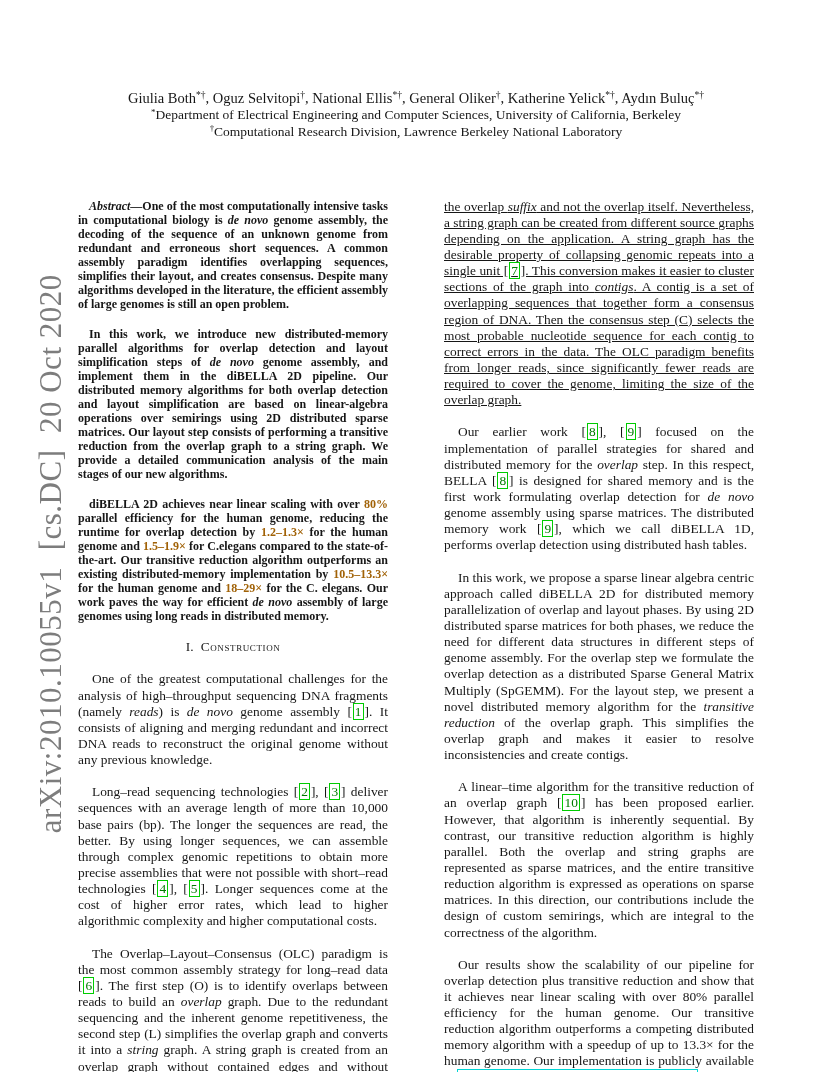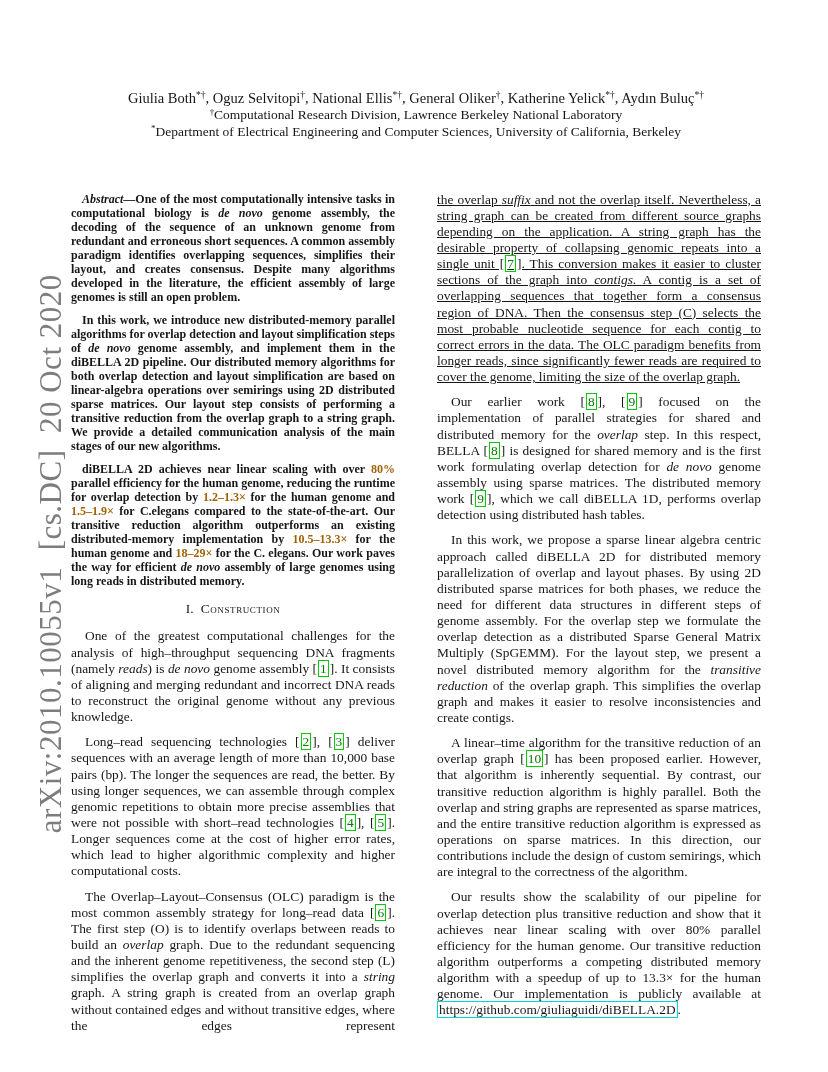--- a/index.html
+++ b/index.html
@@ -16,21 +16,21 @@
   }
   .content{padding:72px 58px 0 62px;}
   h1.title{
     font-weight:400;font-size:32px;line-height:1.18;text-align:center;
     margin:0 28px;color:#111;
   }
   .authors{text-align:center;margin-top:17px;font-size:14.5px;line-height:1.25;}
   .affil{text-align:center;font-size:13.5px;line-height:1.24;}
   .columns{display:flex;gap:24px;margin-top:42px;}
   .col{flex:1 1 0;min-width:0;}
-  p{margin:9px;text-align:justify;}
+  p{margin:16px;text-align:justify;}
   p.abstract{font-weight:700;font-size:12px;line-height:1.17;text-indent:11px;}
   p.body{font-size:13.4px;line-height:1.205;text-indent:14px;}
   p.noindent{text-indent:0;text-decoration:underline;}
   p.fulljust{text-align-last:justify;}
   h2.heading{
     font-size:13.4px;font-weight:400;text-align:center;
     margin:13px 0 11px;letter-spacing:.2px;
   }
   .sc{font-variant:small-caps;letter-spacing:.6px;}
   .i{font-style:italic;}
@@ -49,22 +49,22 @@
 </style>
 </head>
 <body>
 
 <div class="watermark">
   <span>arXiv:2010.10055v1  [cs.DC]  20 Oct 2020</span>
 </div>
 
 <div class="content">
   <div class="authors"><span>Giulia Both</span><span class="sup">*†</span><span>, Oguz Selvitopi</span><span class="sup">†</span><span>, National Ellis</span><span class="sup">*†</span><span>, General Oliker</span><span class="sup">†</span><span>, Katherine Yelick</span><span class="sup">*†</span><span>, Aydın Buluç</span><span class="sup">*†</span></div>
+  <div class="affil"><span class="sup">*</span><span>Department of Electrical Engineering and Computer Sciences, University of California, Berkeley</span></div>
   <div class="affil"><span class="sup">†</span><span>Computational Research Division, Lawrence Berkeley National Laboratory</span></div>
-  <div class="affil"><span class="sup">*</span><span>Department of Electrical Engineering and Computer Sciences, University of California, Berkeley</span></div>
   <div class="columns">
     <div class="col">
         <p class="abstract"><span class="bi">Abstract</span><span>—One of the most computationally intensive tasks in computational biology is </span><span class="i">de novo</span><span> genome assembly, the decoding of the sequence of an unknown genome from redundant and erroneous short sequences. A common assembly paradigm identifies overlapping sequences, simplifies their layout, and creates consensus. Despite many algorithms developed in the literature, the efficient assembly of large genomes is still an open problem.</span></p>
         <p class="abstract"><span>In this work, we introduce new distributed-memory parallel algorithms for overlap detection and layout simplification steps of </span><span class="i">de novo</span><span> genome assembly, and implement them in the diBELLA 2D pipeline. Our distributed memory algorithms for both overlap detection and layout simplification are based on linear-algebra operations over semirings using 2D distributed sparse matrices. Our layout step consists of performing a transitive reduction from the overlap graph to a string graph. We provide a detailed communication analysis of the main stages of our new algorithms.</span></p>
         <p class="abstract"><span>diBELLA 2D achieves near linear scaling with over </span><span class="plain">80%</span><span> parallel efficiency for the human genome, reducing the runtime for overlap detection by </span><span class="plain">1.2–1.3×</span><span> for the human genome and </span><span class="plain">1.5–1.9×</span><span> for C.elegans compared to the state-of-the-art. Our transitive reduction algorithm outperforms an existing distributed-memory implementation by </span><span class="plain">10.5–13.3×</span><span> for the human genome and </span><span class="plain">18–29×</span><span> for the C. elegans. Our work paves the way for efficient </span><span class="i">de novo</span><span> assembly of large genomes using long reads in distributed memory.</span></p>
         <h2 class="heading"><span>I. </span><span class="sc">Construction</span></h2>
         <p class="body"><span>One of the greatest computational challenges for the analysis of high–throughput sequencing DNA fragments (namely </span><span class="i">reads</span><span>) is </span><span class="i">de novo</span><span> genome assembly [</span><span class="cite">1</span><span>]. It consists of aligning and merging redundant and incorrect DNA reads to reconstruct the original genome without any previous knowledge.</span></p>
         <p class="body"><span>Long–read sequencing technologies [</span><span class="cite">2</span><span>], [</span><span class="cite">3</span><span>] deliver sequences with an average length of more than 10,000 base pairs (bp). The longer the sequences are read, the better. By using longer sequences, we can assemble through complex genomic repetitions to obtain more precise assemblies that were not possible with short–read technologies [</span><span class="cite">4</span><span>], [</span><span class="cite">5</span><span>]. Longer sequences come at the cost of higher error rates, which lead to higher algorithmic complexity and higher computational costs.</span></p>
         <p class="body fulljust"><span>The Overlap–Layout–Consensus (OLC) paradigm is the most common assembly strategy for long–read data [</span><span class="cite">6</span><span>]. The first step (O) is to identify overlaps between reads to build an </span><span class="i">overlap</span><span> graph. Due to the redundant sequencing and the inherent genome repetitiveness, the second step (L) simplifies the overlap graph and converts it into a </span><span class="i">string</span><span> graph. A string graph is created from an overlap graph without contained edges and without transitive edges, where the edges represent</span></p>
       </div>

